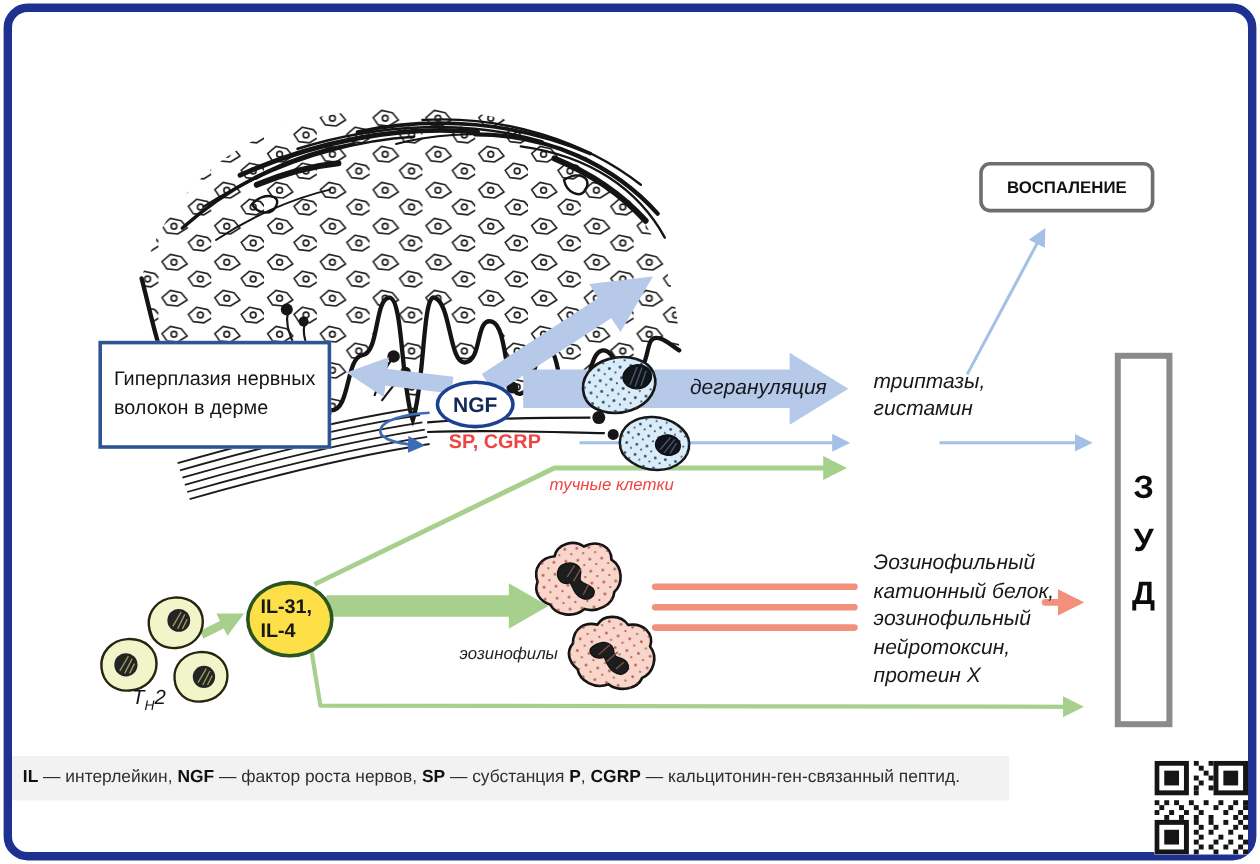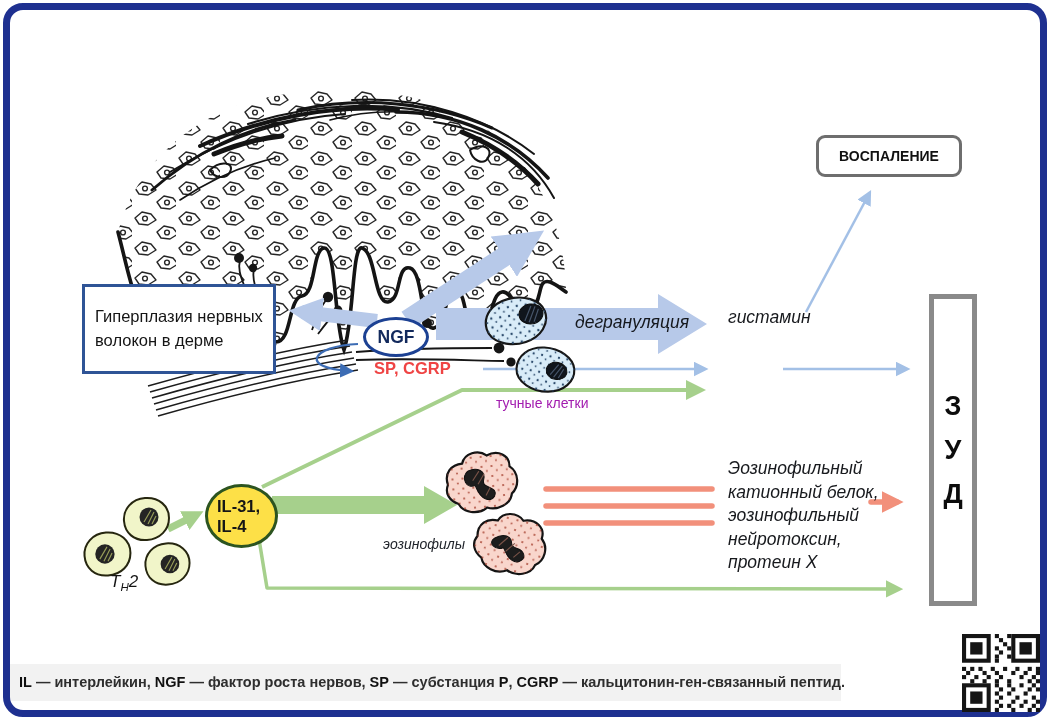--- a/index.html
+++ b/index.html
@@ -15,34 +15,34 @@
   .nerv{left:82px;top:284px;width:168px;padding:18px 10px;line-height:1.45;border-width:3px;}
   .infl{left:816px;top:135px;width:140px;height:36px;border:3px solid #6e6e6e;border-radius:9px;
         display:flex;align-items:center;justify-content:center;font-weight:700;font-size:14px;
         color:#111;background:#fff;}
   .ngf{left:363px;top:317px;width:60px;height:34px;border:3.5px solid #1c4193;border-radius:50%;
        display:flex;align-items:center;justify-content:center;font-size:17.5px;font-weight:700;
        color:#12295c;background:#fff;}
   .spcgrp{left:374px;top:359px;font-size:16.5px;color:#ef4444;font-weight:bold;}
   .degran{left:566px;top:312px;width:132px;text-align:center;font-style:italic;font-size:17.5px;
           color:#15181d;}
-  .mastlbl{left:496px;top:395px;font-size:14px;color:#a21caf;}
+  .mastlbl{left:458px;top:395px;font-style:italic;font-size:14px;color:#ef4444;}
   .medblk{left:728px;top:306px;font-style:italic;font-size:17.5px;line-height:23px;color:#17191d;}
   .eosblk{left:728px;top:445px;font-style:italic;font-size:17.5px;line-height:23.5px;color:#17191d;margin-top:12px;}
   .eoslbl{left:383px;top:536px;font-style:italic;font-size:14px;color:#20242b;}
   .ilcirc{left:205px;top:484px;width:58px;height:58px;border:3.5px solid #2c5420;border-radius:50%;
           display:flex;flex-direction:column;justify-content:center;padding-left:9px;
           font-size:16.5px;font-weight:700;color:#161616;line-height:20px;background:#fde047;}
   .th2{left:110px;top:572px;font-style:italic;font-size:17px;color:#141414;}
   .th2 .sub{font-size:11.5px;vertical-align:sub;}
   .itch{left:929px;top:294px;width:38px;height:302px;border:5px solid #8a8a8a;background:#fff;
         display:flex;flex-direction:column;align-items:center;justify-content:center;gap:13px;
         font-size:27px;font-weight:700;color:#0c0c0c;z-index:5;}
-  .footerbar{left:10px;top:664px;width:831px;height:37px;background:#f2f2f2;line-height:37px;
-             padding-left:9px;font-size:14.5px;color:#2e2e2e;white-space:nowrap;box-sizing:border-box;font-weight:bold;}
+  .footerbar{left:10px;top:630px;width:831px;height:37px;background:#f2f2f2;line-height:37px;
+             padding-left:9px;font-size:14.5px;color:#2e2e2e;white-space:nowrap;box-sizing:border-box;}
   .footerbar b{color:#101010;}
   .qr{position:absolute;left:962px;top:634px;width:78px;height:78px;z-index:60;background:#fff;}
   .qm{fill:#151515;}
   svg.canvas{position:absolute;left:0;top:0;z-index:1;}
 </style>
 </head>
 <body>
 
 <div class="page">
 
@@ -271,20 +271,21 @@
 
   <div class="lbl ngf">NGF</div>
 
   <div class="lbl spcgrp">SP, CGRP</div>
 
   <div class="lbl degran">дегрануляция</div>
 
   <div class="lbl mastlbl">тучные клетки</div>
 
   <div class="lbl medblk">
+    <div>триптазы,</div>
     <div>гистамин</div>
   </div>
 
   <div class="lbl eosblk">
     <div>Эозинофильный</div>
     <div>катионный белок,</div>
     <div>эозинофильный</div>
     <div>нейротоксин,</div>
     <div>протеин Х</div>
   </div>

